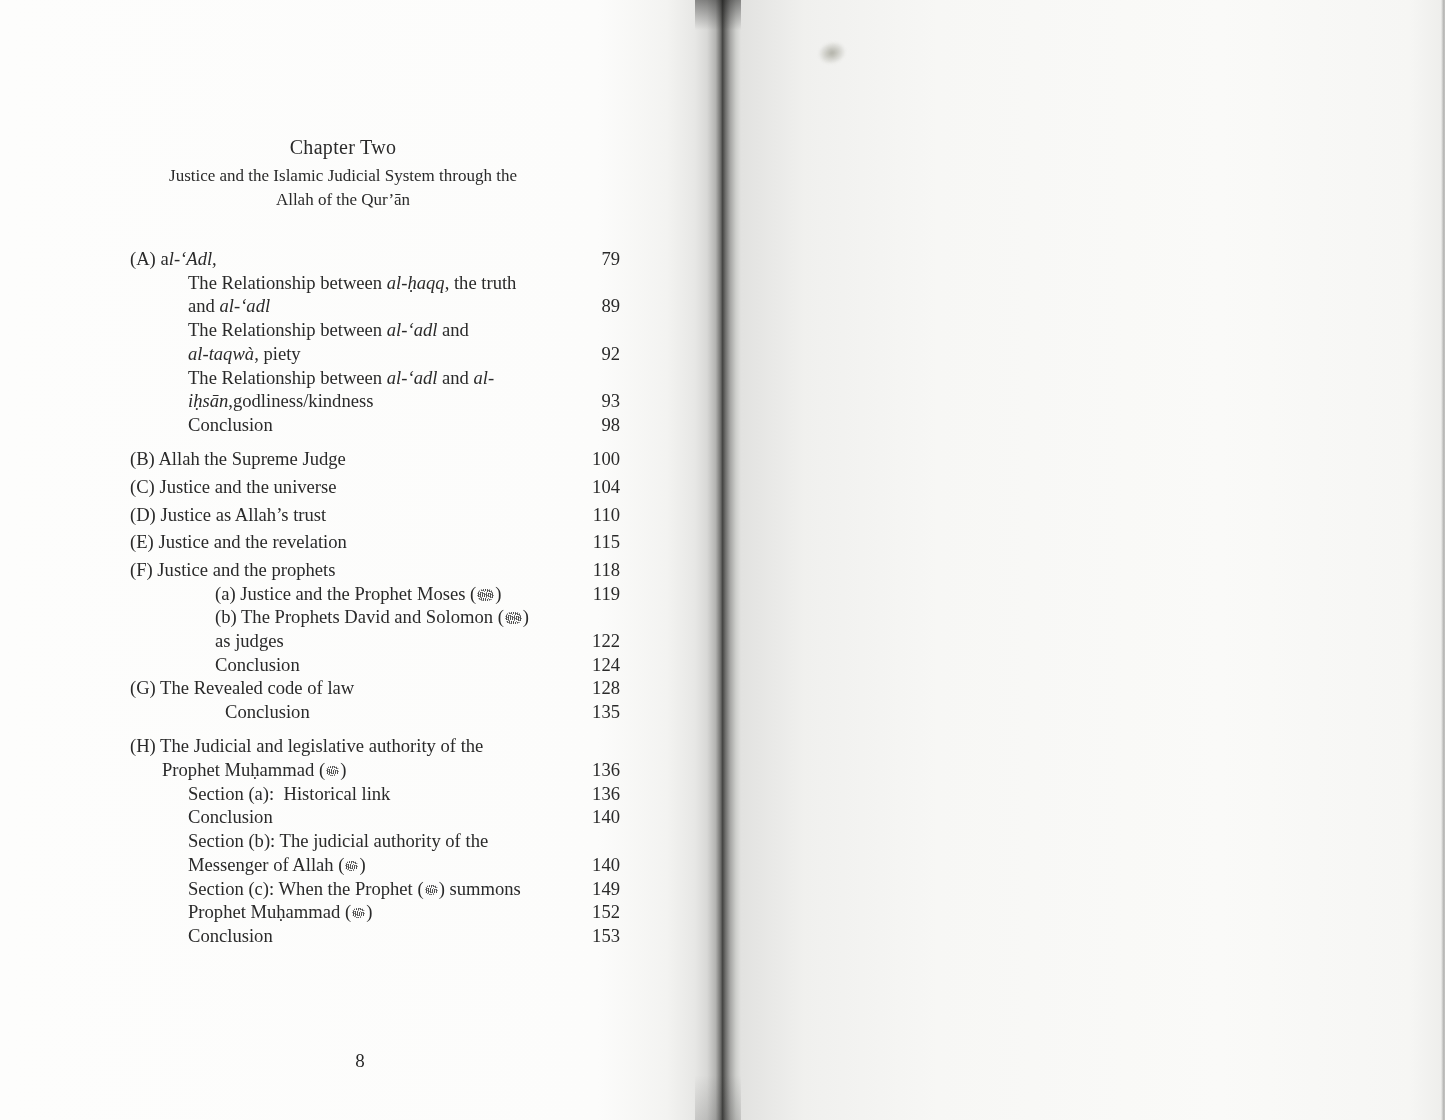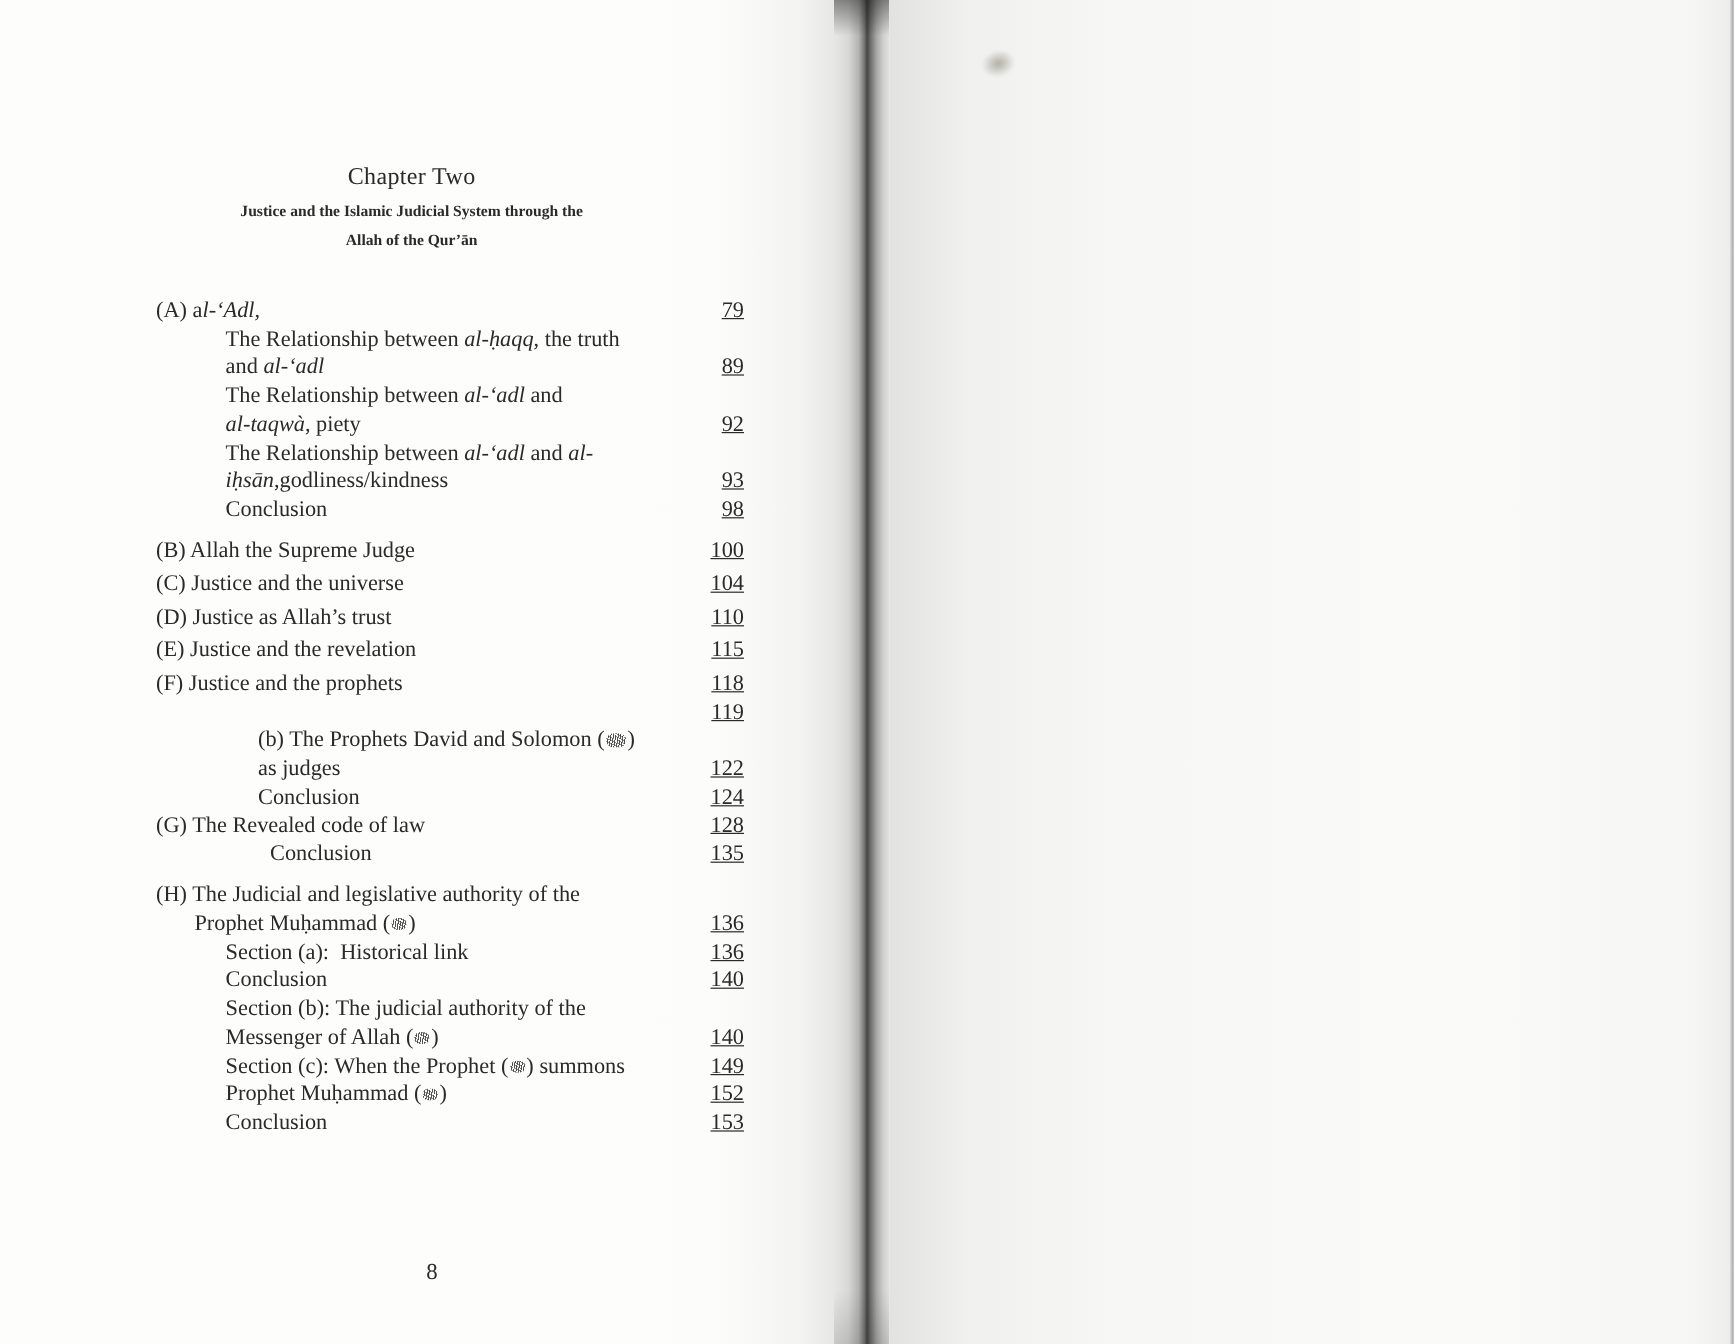--- a/index.html
+++ b/index.html
@@ -15,27 +15,27 @@
   #right-page{position:absolute;left:741px;top:0;right:0;height:100%;
     background:linear-gradient(90deg,#e2e2e0 0%,#f0f0ee 9%,#f7f7f5 28%,#fafaf8 68%,#f6f6f4 95%,#ededeb 100%);}
   #right-edge{position:absolute;right:0;top:0;width:4px;height:100%;
     background:linear-gradient(90deg,rgba(150,150,148,0),#b3b3b1 70%,#c9c9c7);}
   .smudge{position:absolute;left:77px;top:42px;width:28px;height:22px;transform:rotate(-15deg);
     background:radial-gradient(ellipse at 50% 50%,rgba(122,122,106,.55),rgba(122,122,106,0) 72%);filter:blur(1px);}
   
   .lhead{position:absolute;left:118px;top:134px;width:450px;text-align:center;}
   .chlabel{font-size:20px;line-height:27px;letter-spacing:.3px;}
   .chtitle{margin-top:3px;}
-  .chtitle .hline{font-weight:bold;font-size:13px;line-height:24px;white-space:nowrap;}
+  .chtitle .hline{font-weight:normal;font-size:17px;line-height:24px;white-space:nowrap;}
   
   .entries{position:absolute;font-size:18.6px;}
   #left-entries{left:130px;top:247px;width:490px;}
   .row{display:flex;align-items:baseline;line-height:23.7px;white-space:nowrap;}
   .row .t{white-space:nowrap;}
-  .row .n{margin-left:auto;padding-left:10px;text-decoration:underline;}
+  .row .n{margin-left:auto;padding-left:10px;}
   .g1{margin-top:4px;} .g2{margin-top:10.5px;}
   #left-entries .L1{padding-left:32px;}
   #left-entries .L2{padding-left:58px;}
   #left-entries .L3{padding-left:85px;}
   #left-entries .L4{padding-left:95px;}
   
   .pgnum{position:absolute;font-size:19px;text-align:center;}
   #left-pgnum{left:130px;width:460px;top:1050px;}
   
   .hon{display:inline-block;border-radius:45%/55%;opacity:.92;margin:0 1px;
@@ -104,20 +104,21 @@
         </div>
         <div class="row L0 g1">
           <span class="t">(E) Justice and the revelation</span>
           <span class="n">115</span>
         </div>
         <div class="row L0 g1">
           <span class="t">(F) Justice and the prophets</span>
           <span class="n">118</span>
         </div>
         <div class="row L3">
+          <span class="t">(a) Justice and the Prophet Moses (<span class="hon as"></span>)</span>
           <span class="n">119</span>
         </div>
         <div class="row L3">
           <span class="t">(b) The Prophets David and Solomon (<span class="hon as"></span>)</span>
           <span class="n"></span>
         </div>
         <div class="row L3">
           <span class="t">as judges</span>
           <span class="n">122</span>
         </div>

